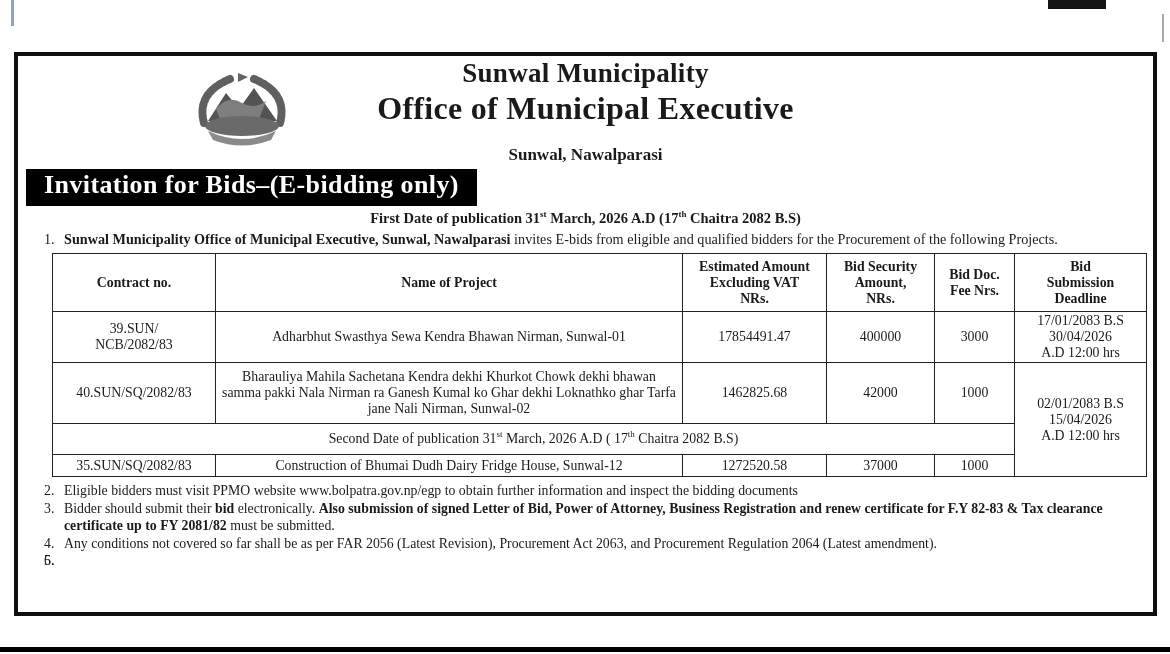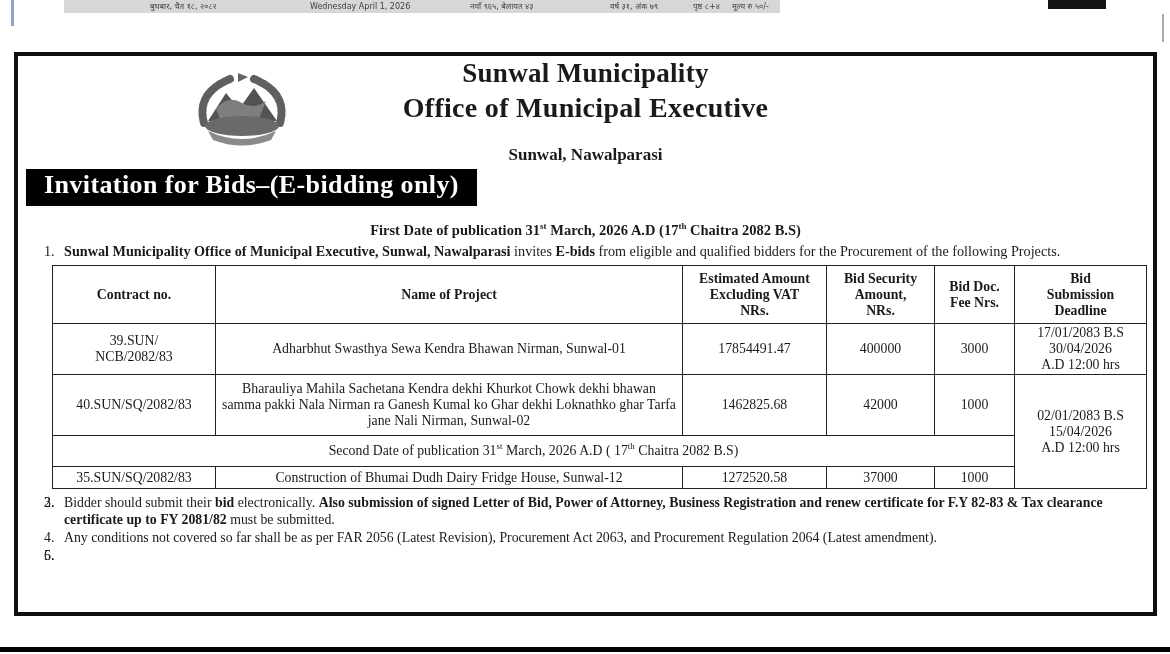--- a/index.html
+++ b/index.html
@@ -28,28 +28,28 @@
 
   
   .notice-box {
     position:absolute; left:14px; top:52px; width:1143px; height:564px;
     border:4px solid #0f0f0f; background:#fff; padding:2px 8px 12px 8px;
   }
   .emblem { position:absolute; left:170px; top:12px; width:108px; height:90px; opacity:.88; }
 
   .titles { text-align:center; }
   .t1 { font-size:27px; font-weight:bold; line-height:31px; letter-spacing:.3px; }
-  .t2 { font-size:28px; font-weight:bold; line-height:38px; letter-spacing:.3px; }
+  .t2 { font-size:32px; font-weight:bold; line-height:38px; letter-spacing:.3px; }
   .t3 { font-size:17px; font-weight:bold; line-height:23px; margin-top:16px; }
   .banner-wrap { text-align:left; margin-top:3px; }
   .banner {
     display:inline-block; background:#000; color:#fff; font-size:26px; font-weight:bold;
     padding:1px 18px 6px 18px; letter-spacing:.4px;
   }
-  .pubdate { text-align:center; font-size:14.5px; font-weight:bold; margin-top:16px; line-height:16px; }
+  .pubdate { text-align:center; font-size:14.5px; font-weight:bold; margin-top:4px; line-height:16px; }
 
   .numbered { position:relative; margin:4px 0 0 18px; padding-left:20px; font-size:14.2px; line-height:18px; }
   .numbered .num { position:absolute; left:0; top:0; }
 
   table.bids { border-collapse:collapse; table-layout:fixed; width:1094px; margin:5px 0 0 26px; }
   table.bids th, table.bids td {
     border:1.6px solid #222; font-size:13.8px; line-height:16px; padding:1px 5px;
     text-align:center; vertical-align:middle; overflow:hidden;
   }
   table.bids th { font-weight:bold; white-space:pre-line; }
@@ -65,28 +65,20 @@
   .note { position:relative; padding-left:20px; font-size:13.8px; line-height:17.2px; margin-top:0.5px; }
   .note .num { position:absolute; left:0; top:0; }
 
   sup { font-size:9px; line-height:0; }
 </style>
 </head>
 <body>
 
 <div class="page">
 
-  <div class="masthead">
-    <span class="mh-1">बुधबार, चैत १८, २०८२</span>
-    <span class="mh-2">Wednesday April 1, 2026</span>
-    <span class="mh-3">नयाँ ९६५, बेलायत ४३</span>
-    <span class="mh-4">वर्ष ३१, अंक ७९</span>
-    <span class="mh-5">पृष्ठ ८+४</span>
-    <span class="mh-6">मूल्य रु ५०/-</span>
-  </div>
   <div class="blue-tick"></div>
   <div class="tr-box"></div>
   <div class="right-line"></div>
 
   <div class="notice-box">
 
     <div class="emblem">
       <svg viewBox="0 0 108 88" width="108" height="90" xmlns="http://www.w3.org/2000/svg">
         <path d="M16 54 Q8 24 42 10" fill="none" stroke="#4a4a4a" stroke-width="8" stroke-dasharray="3 2.5" stroke-linecap="round"></path>
         <path d="M92 54 Q100 24 66 10" fill="none" stroke="#4a4a4a" stroke-width="8" stroke-dasharray="3 2.5" stroke-linecap="round"></path>
@@ -104,21 +96,21 @@
       <div class="t3">Sunwal, Nawalparasi</div>
     </div>
 
     <div class="banner-wrap">
       <span class="banner">Invitation for Bids–(E-bidding only)</span>
     </div>
 
     <div class="pubdate"><span style="font-weight: bold;">First Date of publication 31</span><sup style="font-weight: bold;">st</sup><span style="font-weight: bold;"> March, 2026 A.D (17</span><sup style="font-weight: bold;">th</sup><span style="font-weight: bold;"> Chaitra 2082 B.S)</span></div>
 
     <div class="numbered">
-      <span class="num">1.</span><span><span style="font-weight: bold;">Sunwal Municipality Office of Municipal Executive, Sunwal, Nawalparasi</span><span> invites </span><span style="font-weight: bold;">E-bids</span><span> from eligible and qualified bidders for the Procurement of the following Projects.</span></span>
+      <span class="num">1.</span><span><span style="font-weight: bold;">Sunwal Municipality Office of Municipal Executive, Sunwal, Nawalparasi</span><span> invites </span><span style="font-weight: normal;">E-bids</span><span> from eligible and qualified bidders for the Procurement of the following Projects.</span></span>
     </div>
 
     <table class="bids">
       <colgroup>
         <col style="width:163px">
           <col style="width:467px">
           <col style="width:144px">
         <col style="width:108px">
           <col style="width:80px">
           <col style="width:132px">
@@ -168,21 +160,21 @@
         <td class="cell-left">Construction of Bhumai Dudh Dairy Fridge House, Sunwal-12</td>
         <td>1272520.58</td>
         <td>37000</td>
         <td>1000</td>
       </tr>
     </tbody>
       </table>
 
     <div class="notes">
       <div class="note">
-        <span class="num">2.</span>
+        <span class="num">2.</span><span><span>Eligible bidders must visit PPMO website www.bolpatra.gov.np/egp to obtain further information and inspect the bidding documents</span></span>
       </div>
       <div class="note">
         <span class="num">3.</span><span><span>Bidder should submit their </span><span style="font-weight: bold;">bid</span><span> electronically. </span><span style="font-weight: bold;">Also submission of signed Letter of Bid, Power of Attorney, Business Registration and renew certificate for F.Y 82-83 &amp; Tax clearance certificate up to FY 2081/82</span><span> must be submitted.</span></span>
       </div>
       <div class="note">
         <span class="num">4.</span><span><span>Any conditions not covered so far shall be as per FAR 2056 (Latest Revision), Procurement Act 2063, and Procurement Regulation 2064 (Latest  amendment).</span></span>
       </div>
       <div class="note">
         <span class="num">5.</span>
       </div>

